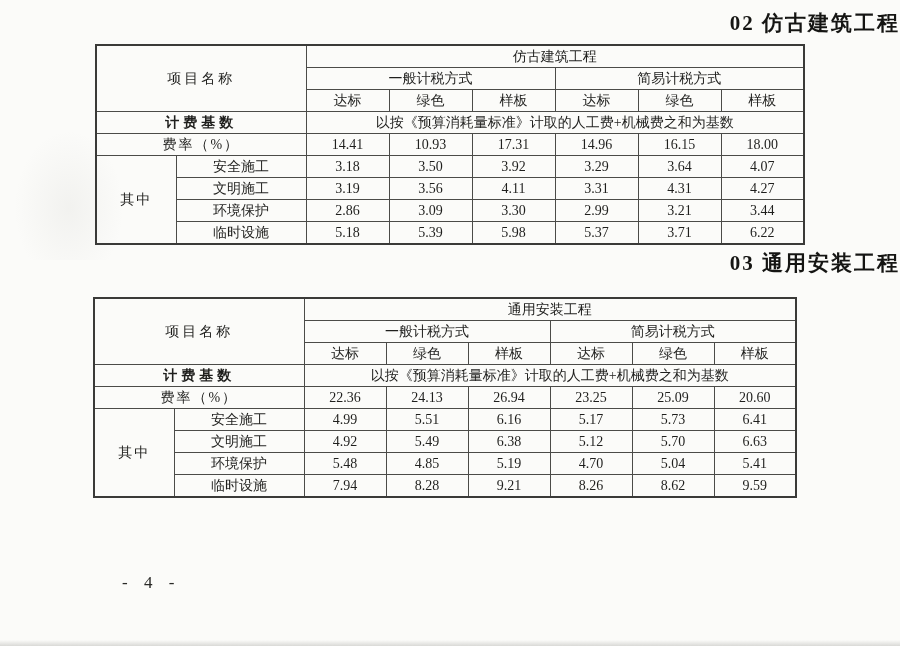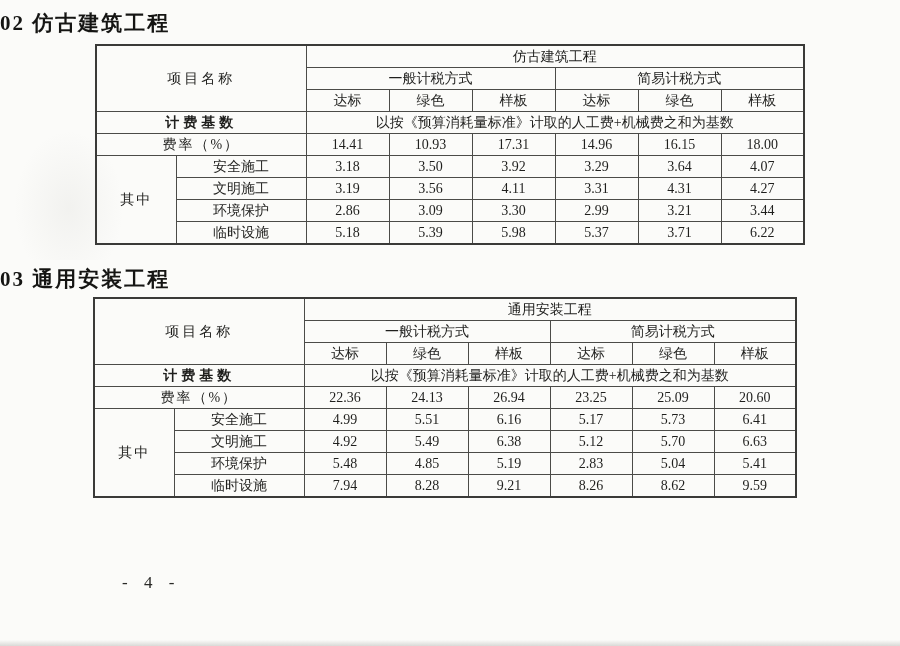--- a/index.html
+++ b/index.html
@@ -13,25 +13,25 @@
     position:absolute;left:14px;top:130px;width:110px;height:130px;
     background:radial-gradient(ellipse at 50% 60%, rgba(160,160,152,0.10), rgba(160,160,152,0) 70%);
     pointer-events:none;
   }
   .bottom-shade{
     position:absolute;left:0;bottom:0;width:900px;height:6px;
     background:linear-gradient(to bottom, rgba(200,200,196,0), rgba(190,190,186,0.55));
     pointer-events:none;
   }
   .section-title{
-    position:absolute;left:0;width:900px;text-align:left;
+    position:absolute;left:0;width:900px;text-align:right;
     font-weight:bold;font-size:21px;letter-spacing:2px;color:#151513;
   }
   .title-02{top:9px;}
-  .title-03{top:265px;}
+  .title-03{top:249px;}
   table.fee-table{
     position:absolute;border-collapse:collapse;table-layout:fixed;
     border:2px solid #3a3a38;
   }
   table.tb1{left:95px;top:44px;width:708px;}
   table.tb2{left:93px;top:297px;width:702px;}
   .fee-table td{
     border:1px solid #4b4b48;
     text-align:center;vertical-align:middle;
     font-size:14px;line-height:1;padding:0;
@@ -194,21 +194,21 @@
     <td>6.38</td>
     <td>5.12</td>
     <td>5.70</td>
     <td>6.63</td>
   </tr>
   <tr>
     <td>环境保护</td>
     <td>5.48</td>
     <td>4.85</td>
     <td>5.19</td>
-    <td>2.83</td>
+    <td>4.70</td>
     <td>5.04</td>
     <td>5.41</td>
   </tr>
   <tr>
     <td>临时设施</td>
     <td>7.94</td>
     <td>8.28</td>
     <td>9.21</td>
     <td>8.26</td>
     <td>8.62</td>

